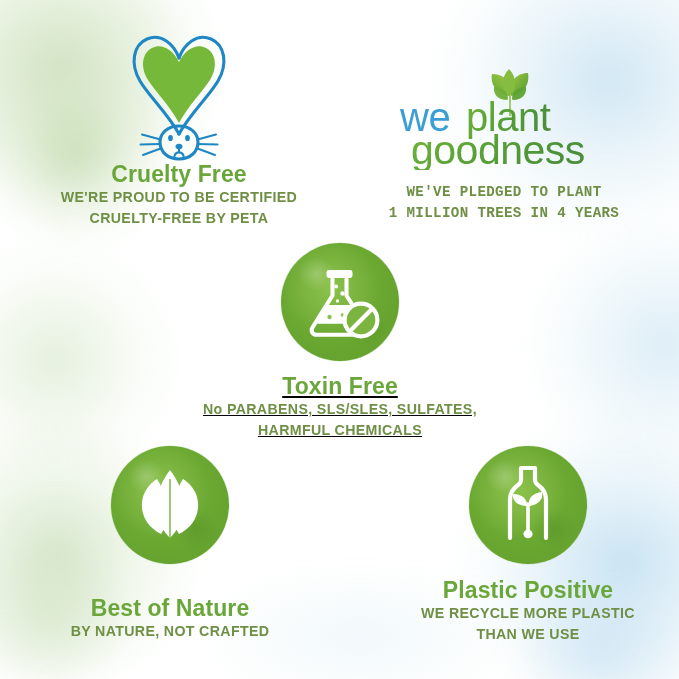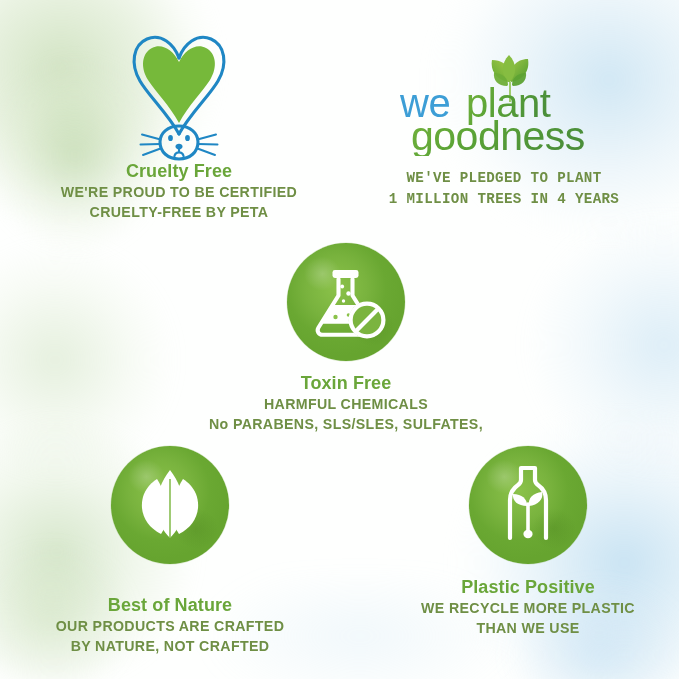--- a/index.html
+++ b/index.html
@@ -65,21 +65,21 @@
   .w-b-edge{
     left:150px;bottom:-90px;width:420px;height:190px;
     background:radial-gradient(ellipse 50% 50% at 50% 30%,rgba(196,224,243,.22) 0%,rgba(255,255,255,0) 75%);
     filter:blur(12px);
   }
   
   .card{position:absolute;text-align:center;}
   .card-title{
     color:#6aa63a;
     font-weight:700;
-    font-size:18px;
+    font-size:23px;
     letter-spacing:.1px;
     line-height:1.1;
     white-space:nowrap;
   }
   .card-desc{
     color:#6f8f45;
     font-weight:700;
     font-size:14.2px;
     letter-spacing:.35px;
     line-height:1.45;
@@ -151,21 +151,21 @@
         <path d="M82.5 117.5 L101 112.5 M83 122 L102.5 122.5 M82.5 126.5 L100 133" fill="none" stroke="#1f87c4" stroke-width="2" stroke-linecap="round"></path>
       </svg>
     </div>
     <div class="card-title">Cruelty Free</div>
     <div class="card-desc">
       <span>WE'RE PROUD TO BE CERTIFIED</span>
       <span>CRUELTY-FREE BY PETA</span>
     </div>
   </div>
 
-  <div class="card" style="left:348px;top:44px;width:312px;">
+  <div class="card" style="left:348px;top:58px;width:312px;">
     <div class="wpg">
       <svg viewBox="0 0 215 112" xmlns="http://www.w3.org/2000/svg">
         <defs>
           <linearGradient id="gLeafA" x1="0" y1="1" x2="1" y2="0">
             <stop offset="0" stop-color="#5fa832"></stop>
               <stop offset="1" stop-color="#a8cb4a"></stop>
           </linearGradient>
           <linearGradient id="gLeafB" x1="1" y1="1" x2="0" y2="0">
             <stop offset="0" stop-color="#4e9c2e"></stop>
               <stop offset="1" stop-color="#9ec647"></stop>
@@ -192,21 +192,21 @@
 
         <text x="14" y="106" font-family="'Liberation Sans',sans-serif" font-size="41" font-weight="400" fill="url(#gWord)" letter-spacing="-0.5">goodness</text>
       </svg>
     </div>
     <div class="card-desc" style="margin-top:12px;font-family:Liberation Mono, monospace;">
       <span>WE'VE PLEDGED TO PLANT</span>
       <span>1 MILLION TREES IN 4 YEARS</span>
     </div>
   </div>
 
-  <div class="card" style="left:191px;top:243px;width:310px;">
+  <div class="card" style="left:185px;top:243px;width:310px;text-decoration:underline;">
     <div class="badge">
       <svg viewBox="0 0 118 118" xmlns="http://www.w3.org/2000/svg">
 
         <rect x="45.5" y="27" width="26" height="8" rx="2.4" fill="#ffffff"></rect>
 
         <path d="M51.5 36 L51.5 52.5 L31.5 84.5 C29.4 87.9 31.6 91.8 35.6 91.8
                  L81.4 91.8 C85.4 91.8 87.6 87.9 85.5 84.5 L65.5 52.5 L65.5 36" fill="none" stroke="#ffffff" stroke-width="4.1" stroke-linecap="round" stroke-linejoin="round"></path>
 
         <path d="M44.5 64 L73 64 L82.2 78.5 L35.3 78.5 Z" fill="#ffffff" opacity=".0"></path>
         <path d="M46 62 L71.5 62 L81.8 78.2 C82.6 79.4 81.8 80.8 80.3 80.8
@@ -218,22 +218,22 @@
         <circle cx="48.5" cy="74" r="2.2" fill="#8bc24a"></circle>
         <circle cx="61.5" cy="72" r="1.8" fill="#8bc24a"></circle>
 
         <circle cx="80" cy="77" r="18.2" fill="#7bb43f"></circle>
         <circle cx="80" cy="77" r="16.4" fill="none" stroke="#ffffff" stroke-width="4.2"></circle>
         <line x1="69.6" y1="87.4" x2="90.4" y2="66.6" stroke="#ffffff" stroke-width="4.2" stroke-linecap="round"></line>
       </svg>
     </div>
     <div class="card-title" style="margin-top:13px;">Toxin Free</div>
     <div class="card-desc">
+      <span>No PARABENS, SLS/SLES, SULFATES,</span>
       <span>HARMFUL CHEMICALS</span>
-      <span>No PARABENS, SLS/SLES, SULFATES,</span>
     </div>
   </div>
 
   <div class="card" style="left:15px;top:446px;width:310px;">
     <div class="badge">
       <svg viewBox="0 0 118 118" xmlns="http://www.w3.org/2000/svg">
 
         <path d="M50 88 C34 80 27 64 33 48 C36 41 41 36 46 33
                  C53 44 57 58 56 70 C55.4 77 53.4 83.4 50 88 Z" fill="#ffffff"></path>
 
@@ -243,21 +243,20 @@
         <path d="M59 24 C49 37 44 52 46 66 C47.4 76.6 52 85 59 92
                  C66 85 70.6 76.6 72 66 C74 52 69 37 59 24 Z" fill="#ffffff"></path>
 
         <path d="M59 33 L59 92" stroke="#7ab63f" stroke-width="1.7" fill="none" opacity=".85"></path>
 
         <path d="M52.5 42 C47 54 45.5 66 48 78" stroke="#7ab63f" stroke-width="1.5" fill="none" opacity=".0"></path>
       </svg>
     </div>
     <div class="card-title" style="margin-top:32px;">Best of Nature</div>
     <div class="card-desc">
-      <span>OUR PRODUCTS ARE CRAFTED</span>
       <span>BY NATURE, NOT CRAFTED</span>
     </div>
   </div>
 
   <div class="card" style="left:373px;top:446px;width:310px;">
     <div class="badge">
       <svg viewBox="0 0 118 118" xmlns="http://www.w3.org/2000/svg">
 
         <path d="M52 22 L66 22 L66 34 C66 36 67 37.5 69 39
                  C74 42.5 77 47.5 77 54 L77 92

